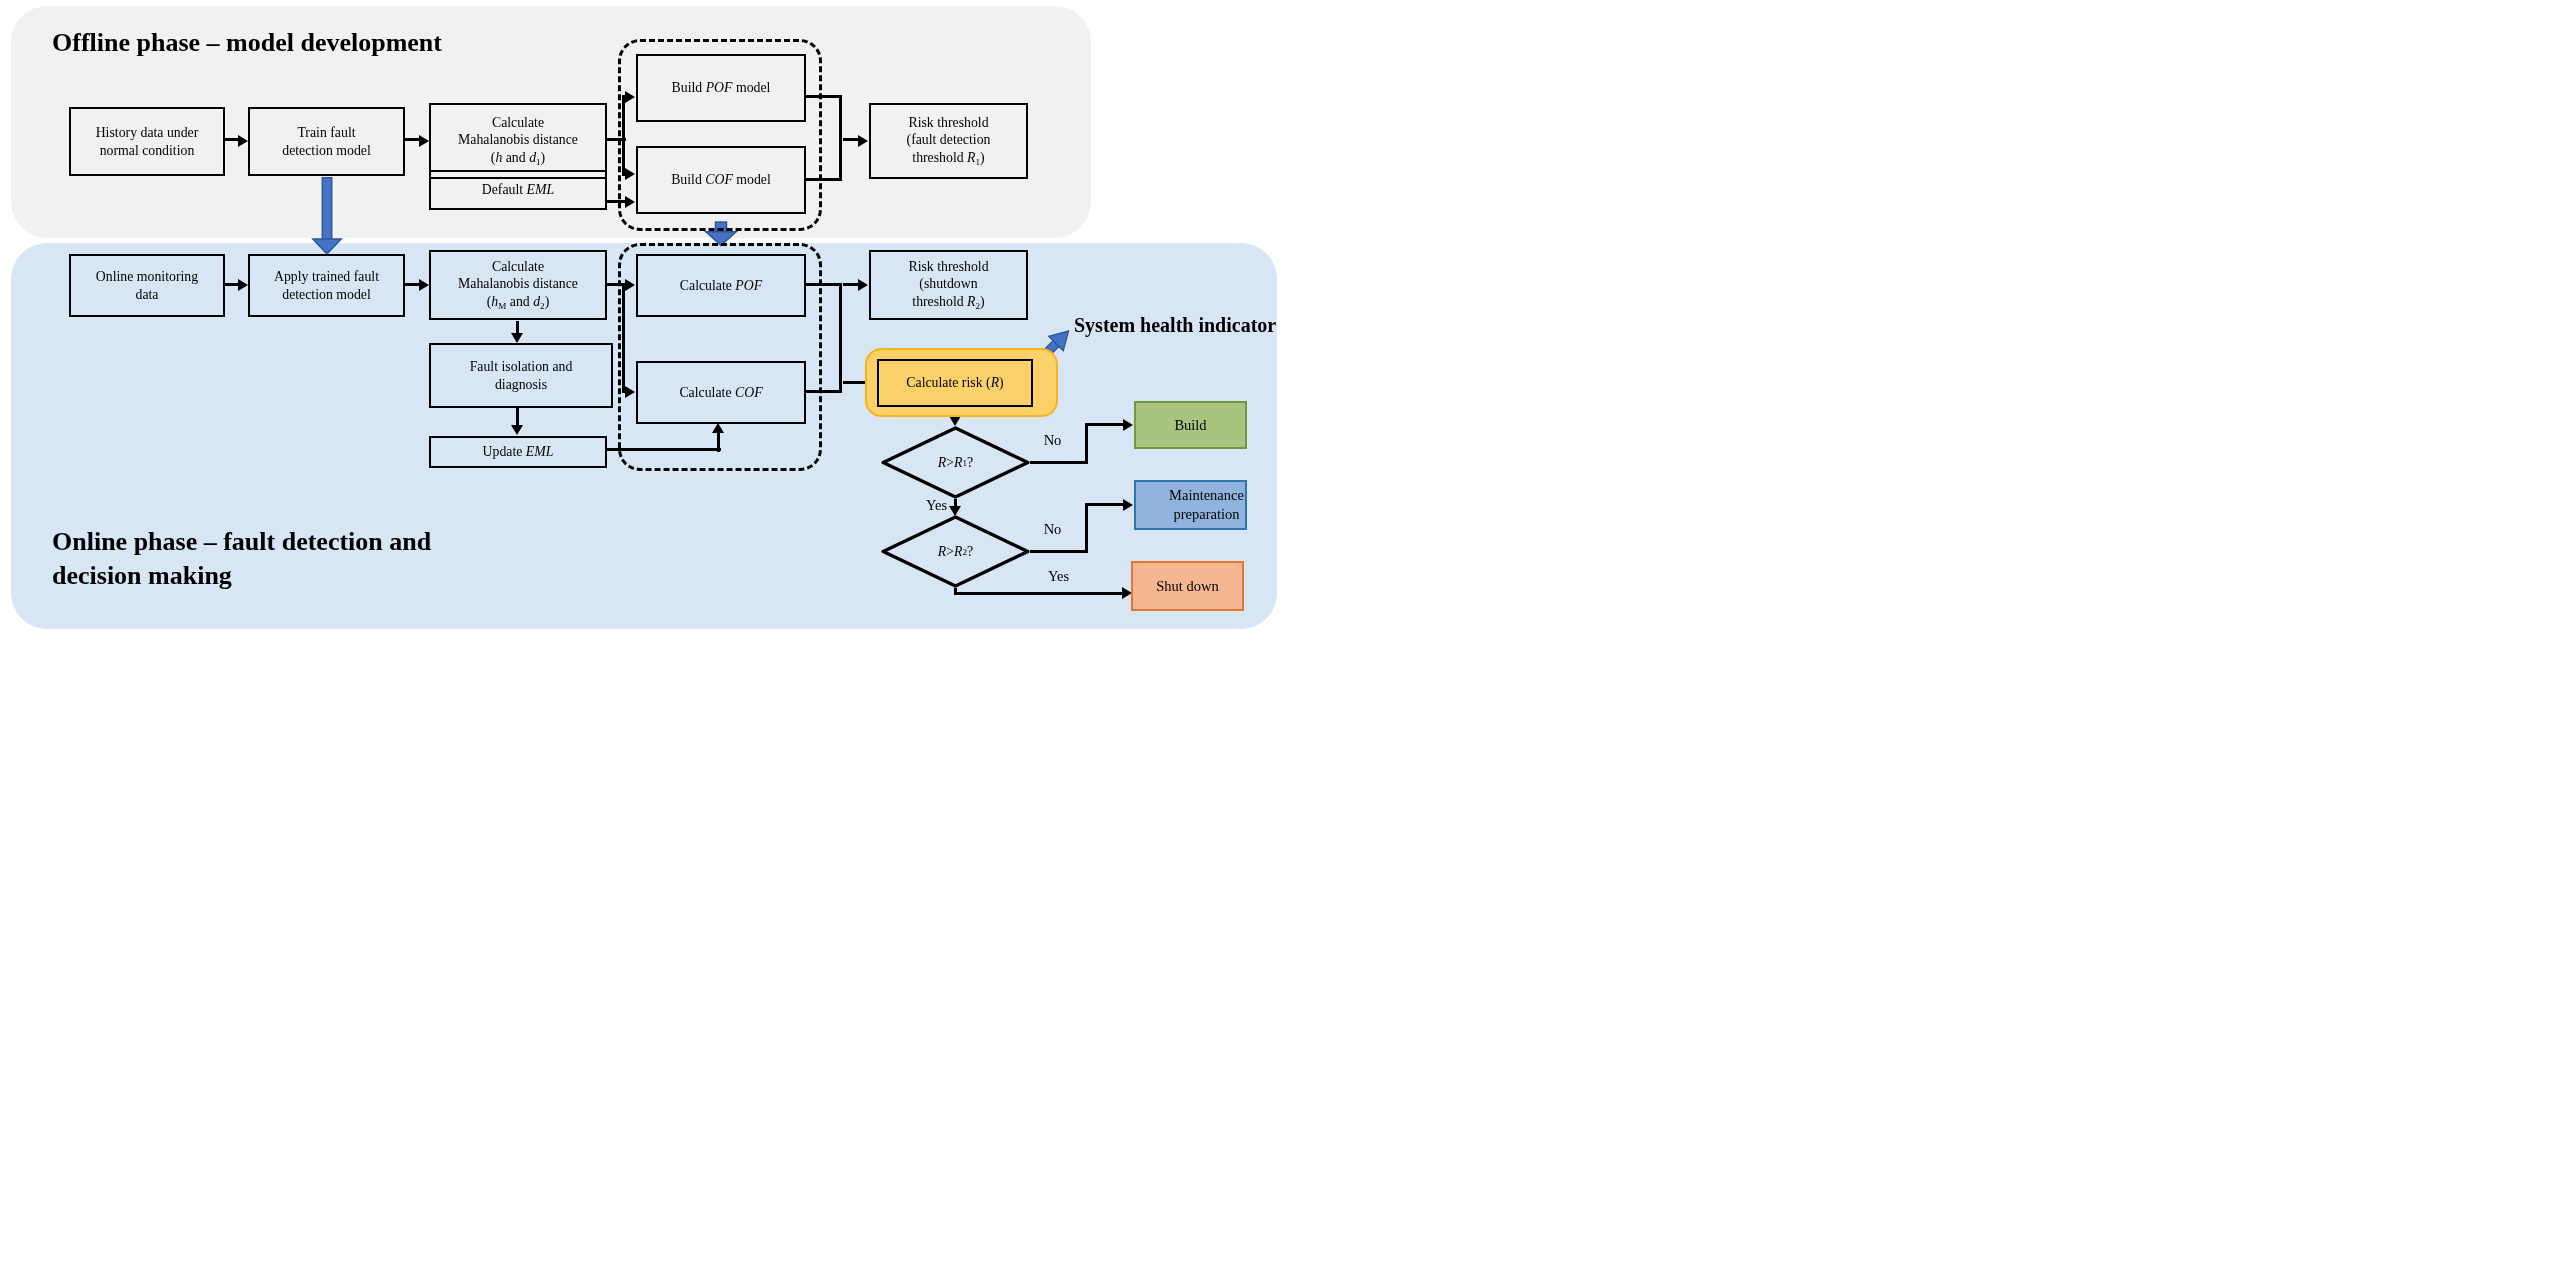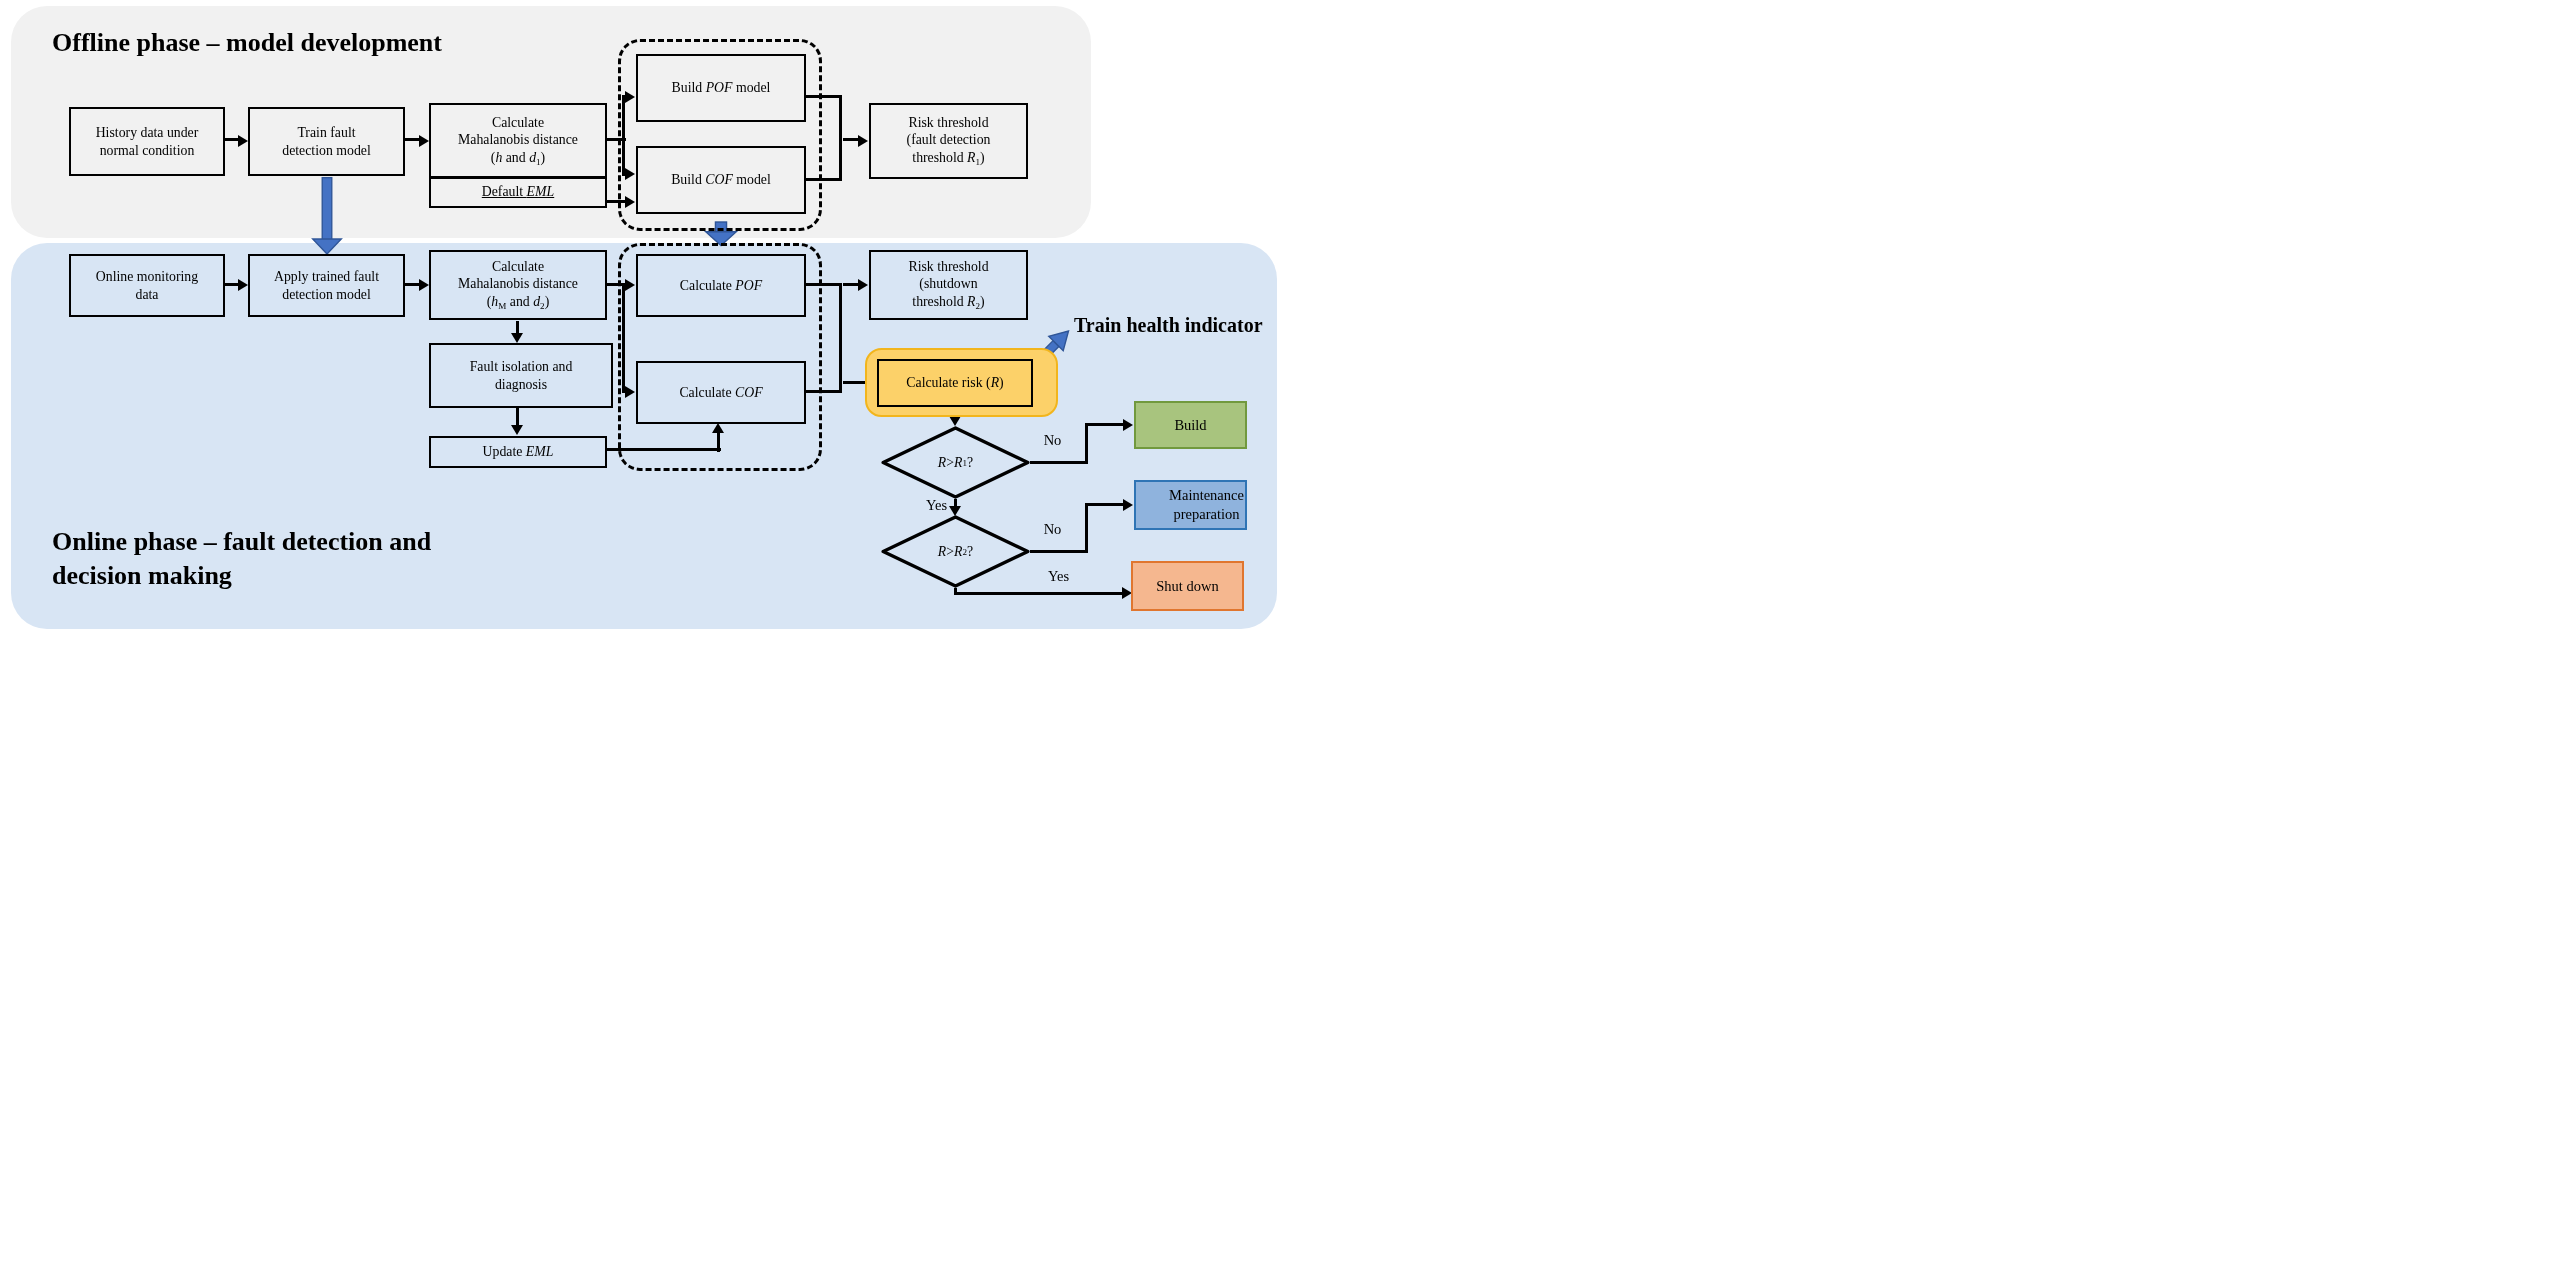--- a/index.html
+++ b/index.html
@@ -36,21 +36,21 @@
 <body>
 
 <div id="canvas">
 
   <div class="panel" id="offline-panel"></div>
   <div class="panel" id="online-panel"></div>
 
   <div class="ptitle" style="left:52px;top:26px;">Offline phase – model development</div>
   <div class="ptitle" style="left:52px;top:525px;">Online phase – fault detection and
 decision making</div>
-  <div class="ptitle" style="left:1074px;top:312px;font-size:20px;">Train health indicator</div>
+  <div class="ptitle" style="left:1074px;top:312px;font-size:20px;">System health indicator</div>
 
   <div>
     <div class="hl" style="left:225px;top:138px;width:13.8px;"></div>
     <div class="ar" style="left:238px;top:135px;"></div>
   </div>
   <div>
     <div class="hl" style="left:405px;top:138px;width:13.8px;"></div>
     <div class="ar" style="left:419px;top:135px;"></div>
   </div>
   <div>
@@ -161,21 +161,21 @@
 normal condition</div>
   </div>
   <div class="box" style="left:248px;top:107px;width:157px;height:69px;">
     <div class="lbl">Train fault
 detection model</div>
   </div>
   <div class="box" style="left:429px;top:103px;width:178px;height:76px;">
     <div class="lbl"><span>Calculate
 Mahalanobis distance</span><br><span>(</span><span class="it">h</span><span> and </span><span class="it">d</span><span class="sub">1</span><span>)</span></div>
   </div>
-  <div class="box" style="left:429px;top:176px;width:178px;height:32px;text-decoration:underline;">
+  <div class="box" style="left:429px;top:170px;width:178px;height:40px;">
     <div class="lbl"><span>Default </span><span class="it">EML</span></div>
   </div>
   <div class="box" style="left:636px;top:54px;width:170px;height:68px;">
     <div class="lbl"><span>Build </span><span class="it">POF</span><span> model</span></div>
   </div>
   <div class="box" style="left:636px;top:146px;width:170px;height:68px;">
     <div class="lbl"><span>Build </span><span class="it">COF</span><span> model</span></div>
   </div>
   <div class="box" style="left:869px;top:103px;width:159px;height:76px;">
     <div class="lbl"><span>Risk threshold

